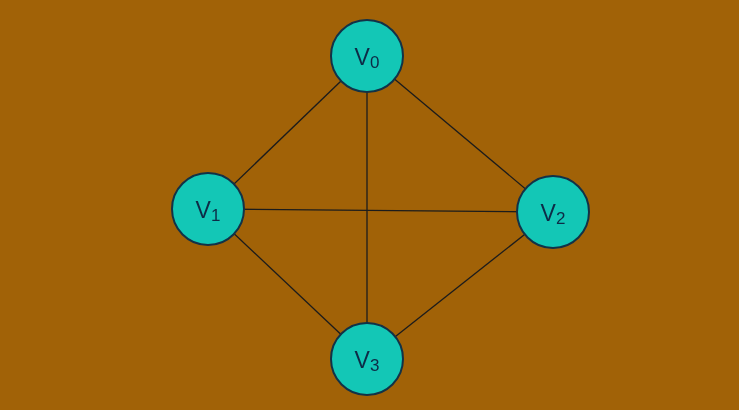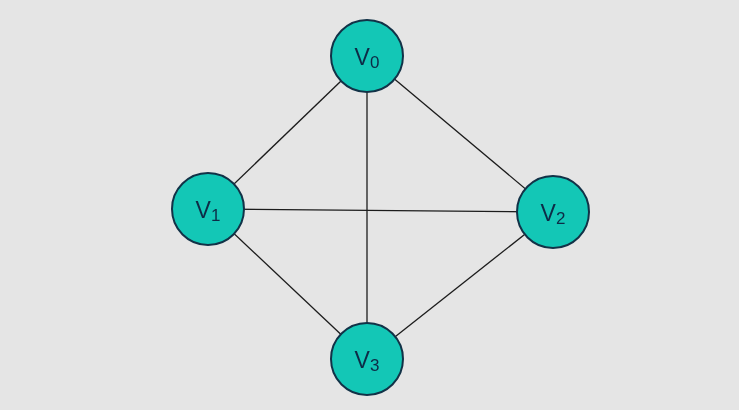--- a/index.html
+++ b/index.html
@@ -5,21 +5,21 @@
   html, body {
     margin: 0;
     padding: 0;
     background: #ffffff;
     font-family: "Liberation Sans", sans-serif;
   }
   #stage {
     position: relative;
     width: 739px;
     height: 410px;
-    background: #e5e5e5;
+    background: #a16207;
     overflow: hidden;
   }
   #graph-svg {
     position: absolute;
     left: 0;
     top: 0;
     display: block;
   }
   .graph-edge {
     fill: none;

